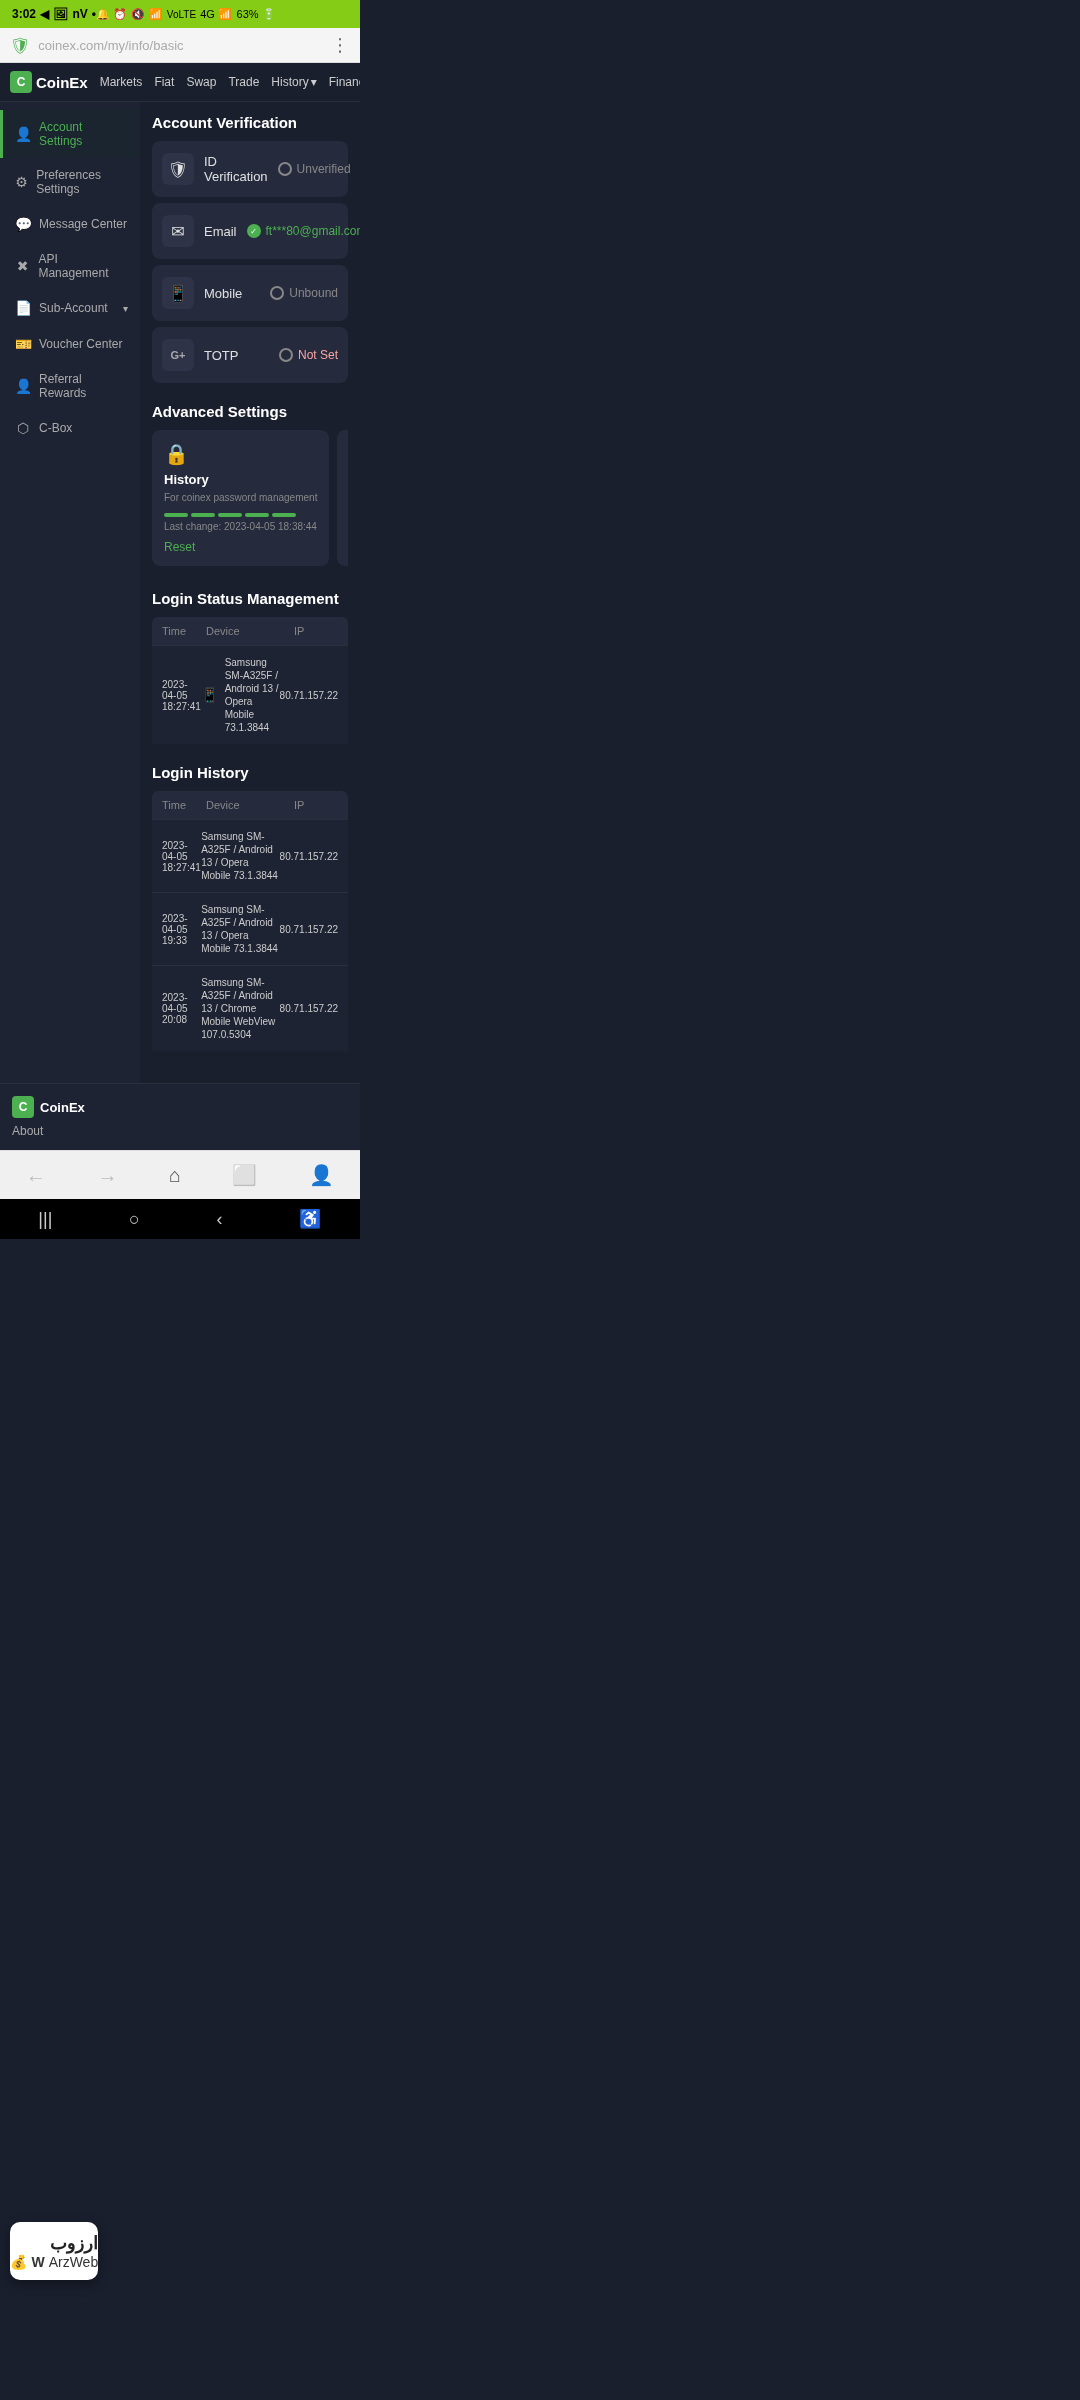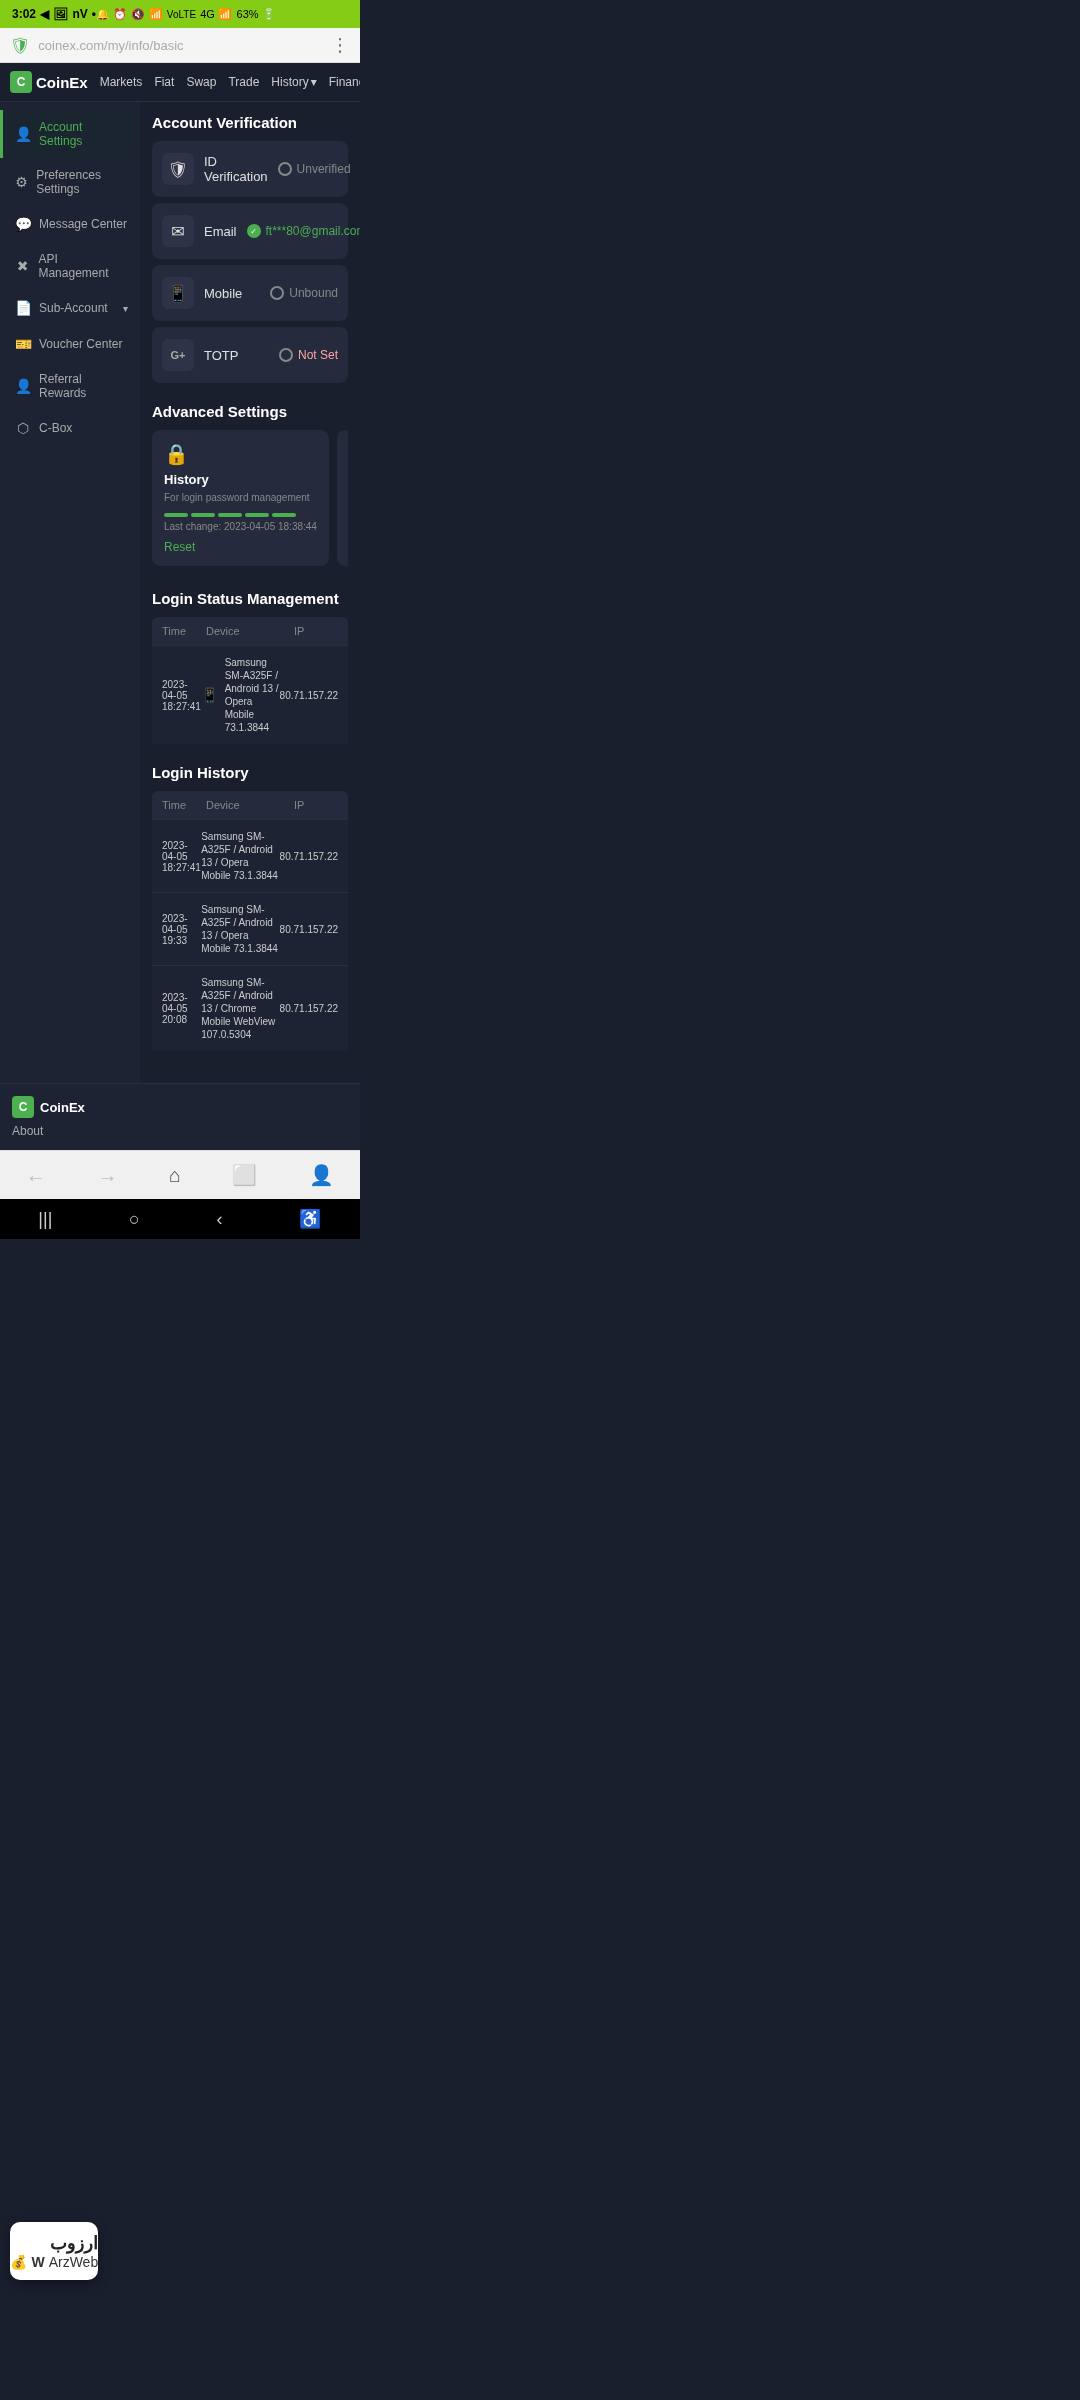--- a/index.html
+++ b/index.html
@@ -526,21 +526,21 @@
       </div>
     </div>
 
     <div class="advanced-section">
       <div class="section-title">Advanced Settings</div>
       <div class="cards-row">
 
         <div class="adv-card">
           <div class="adv-card-icon">🔒</div>
           <div class="adv-card-title">History</div>
-          <div class="adv-card-desc">For login password management</div>
+          <div class="adv-card-desc">For coinex password management</div>
           <div class="strength-bars">
             <div class="strength-bar"></div>
             <div class="strength-bar"></div>
             <div class="strength-bar"></div>
             <div class="strength-bar"></div>
             <div class="strength-bar"></div>
           </div>
           <div class="last-change">Last change: 2023-04-05 18:38:44</div>
           <div class="adv-btn">Reset</div>
         </div>

